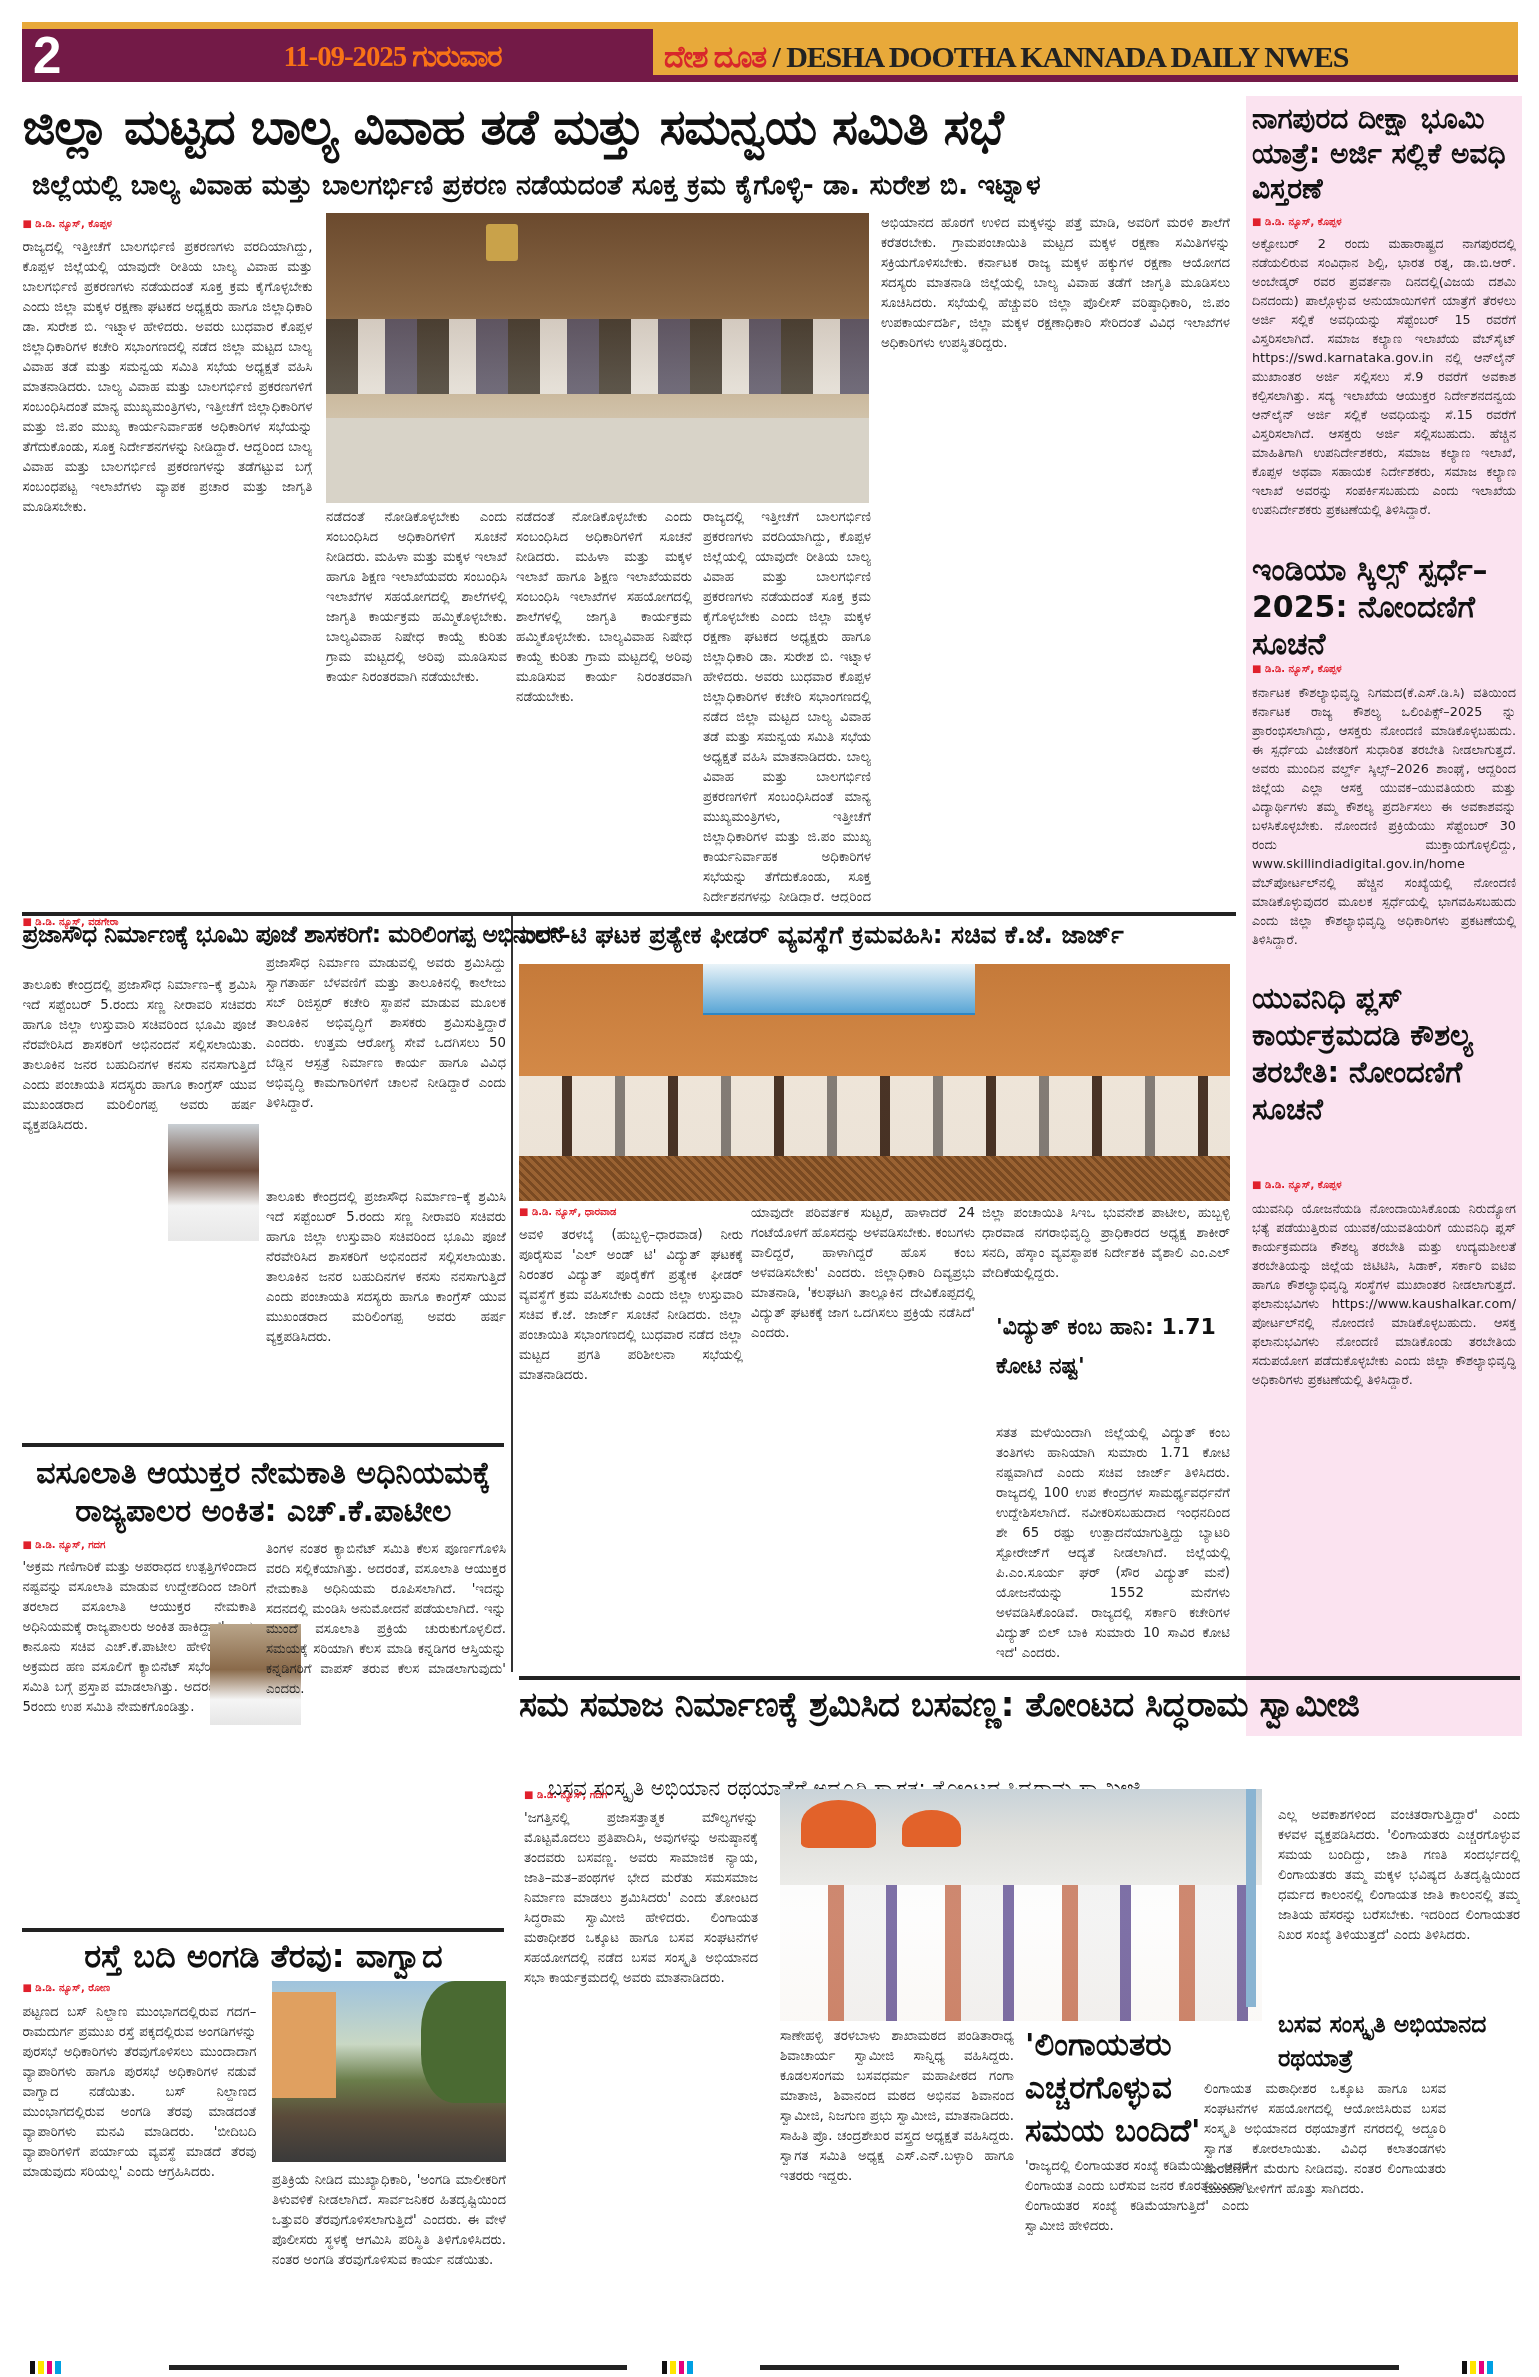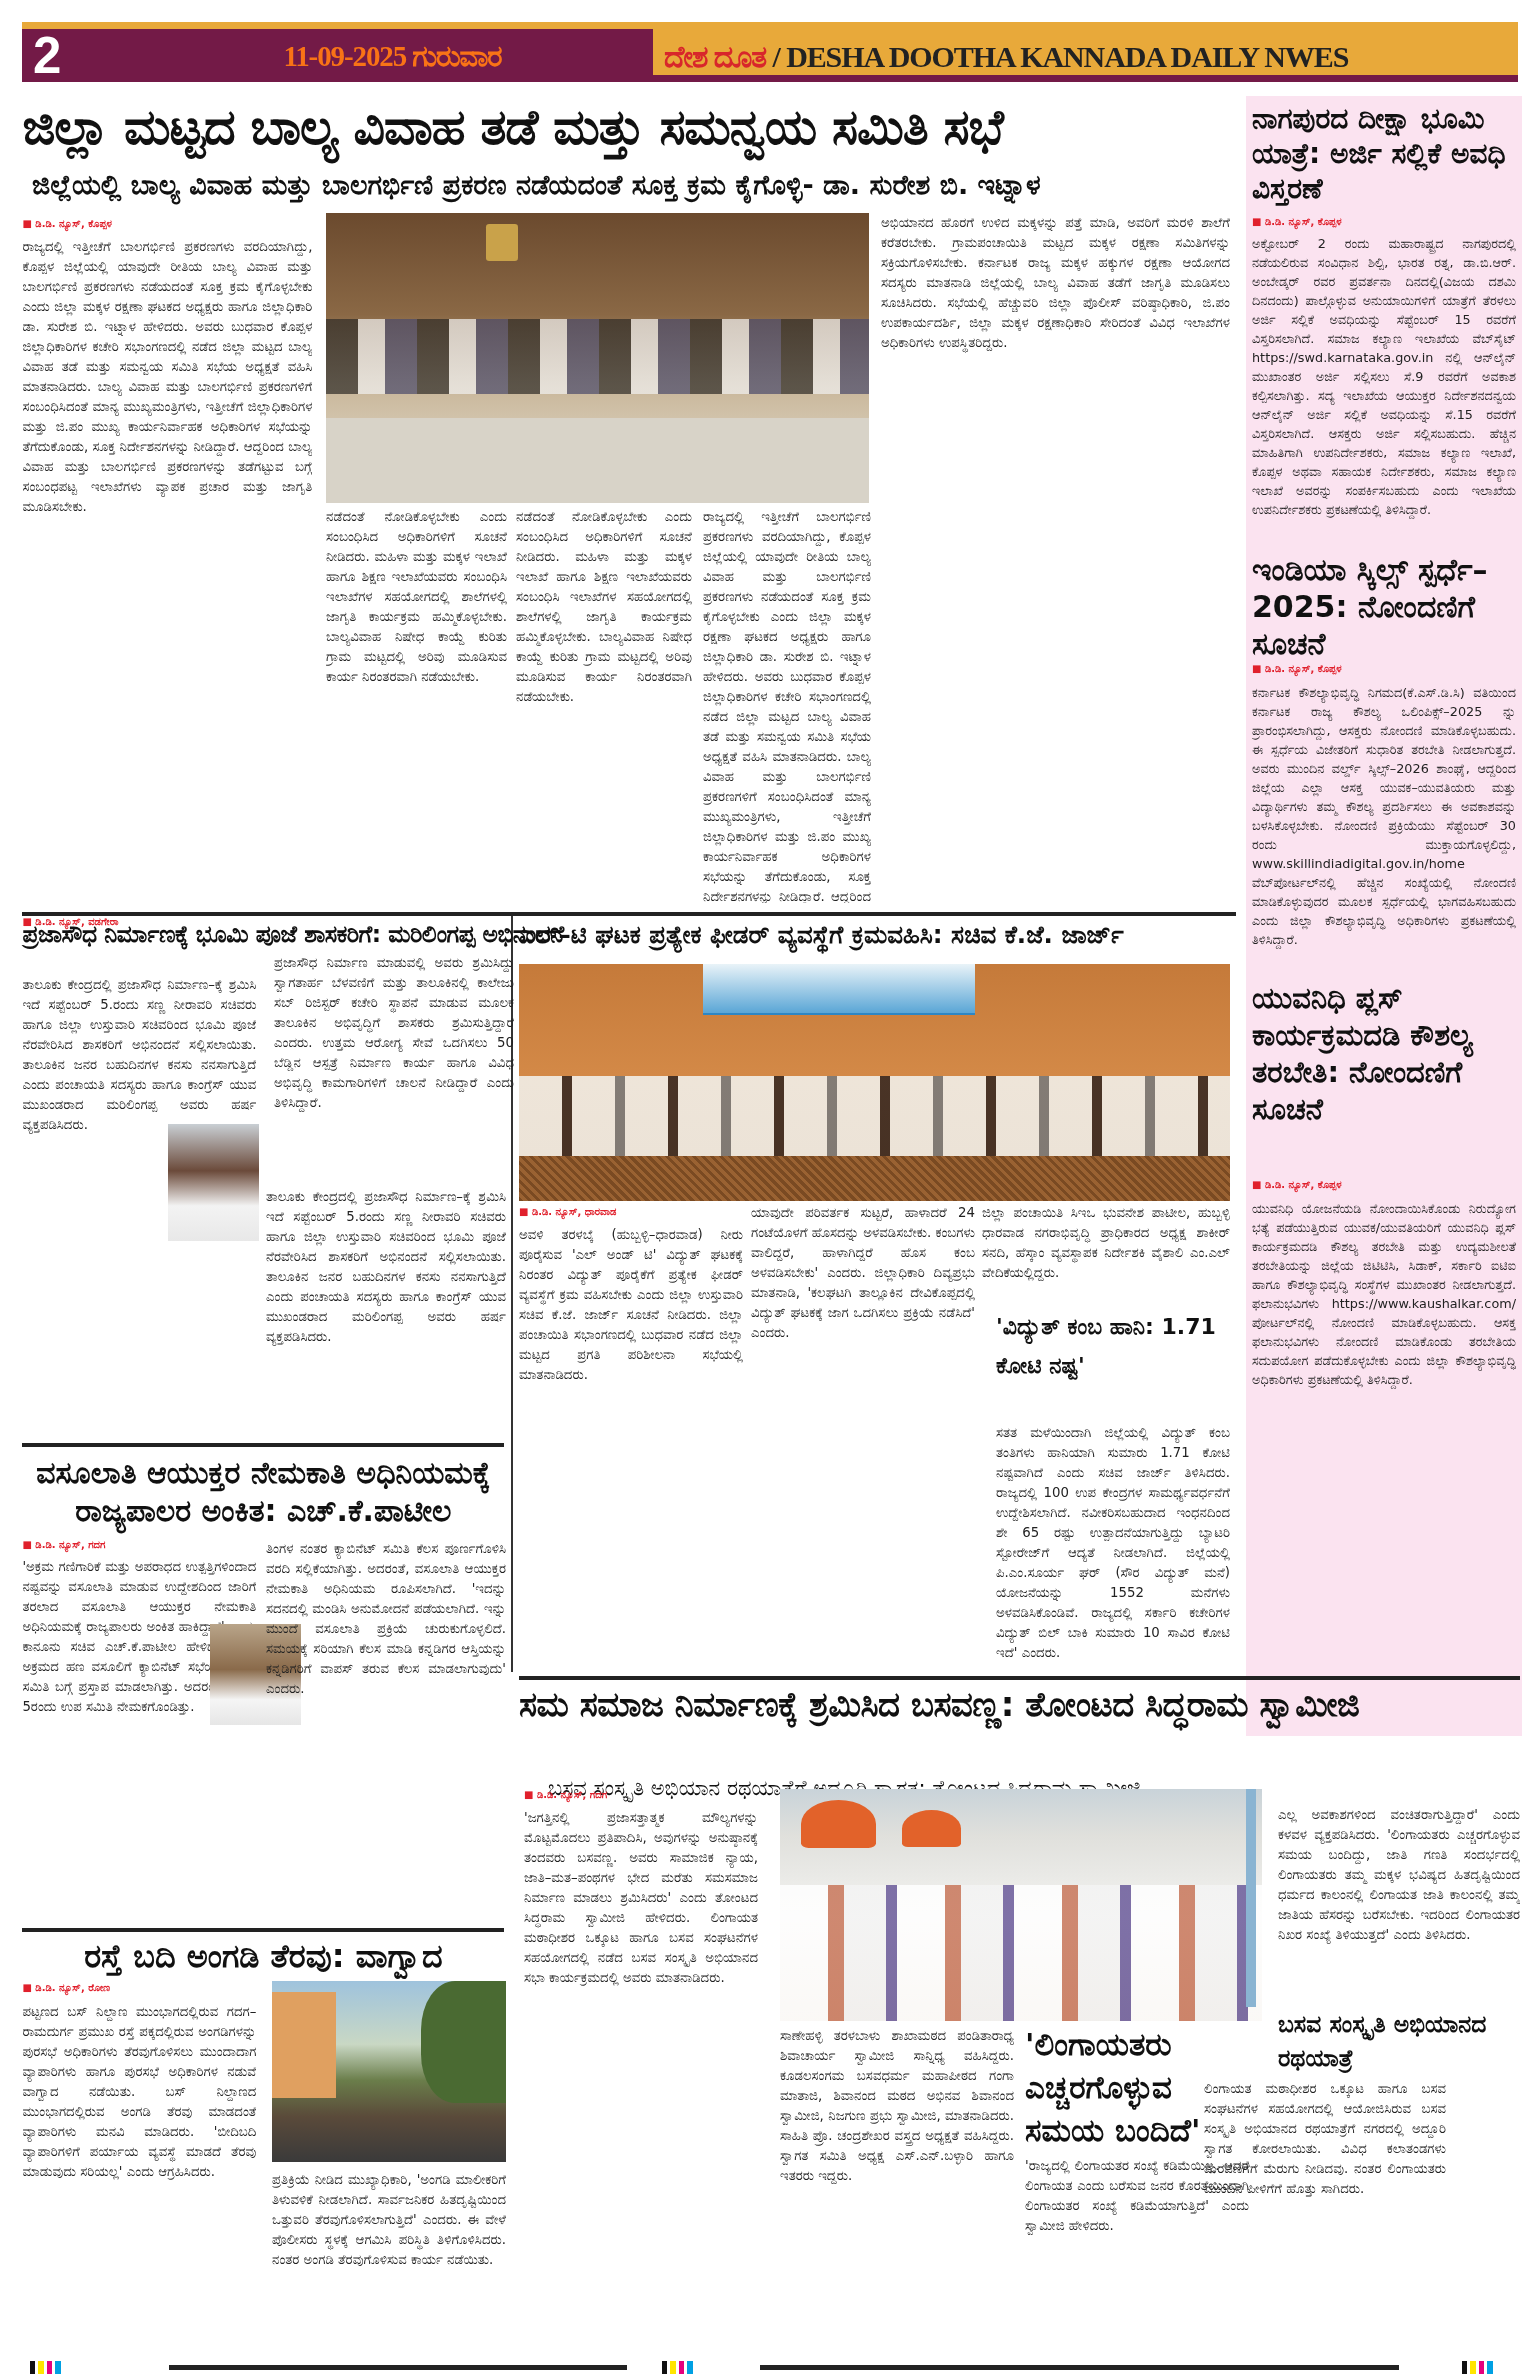--- a/index.html
+++ b/index.html
@@ -76,21 +76,21 @@
 <div class="abs hl" style="left:1252px;top:980px;width:264px;font-size:29px;line-height:37px;">ಯುವನಿಧಿ ಪ್ಲಸ್ ಕಾರ್ಯಕ್ರಮದಡಿ ಕೌಶಲ್ಯ ತರಬೇತಿ: ನೋಂದಣಿಗೆ ಸೂಚನೆ</div>
 <div class="abs byline" style="left:1252px;top:1179px;">ಡಿ.ಡಿ. ನ್ಯೂಸ್, ಕೊಪ್ಪಳ</div>
 <div class="abs body" style="left:1252px;top:1199px;width:264px;height:527px;font-size:12.8px;line-height:19px;">ಯುವನಿಧಿ ಯೋಜನೆಯಡಿ ನೋಂದಾಯಿಸಿಕೊಂಡು ನಿರುದ್ಯೋಗ ಭತ್ಯೆ ಪಡೆಯುತ್ತಿರುವ ಯುವಕ/ಯುವತಿಯರಿಗೆ ಯುವನಿಧಿ ಪ್ಲಸ್ ಕಾರ್ಯಕ್ರಮದಡಿ ಕೌಶಲ್ಯ ತರಬೇತಿ ಮತ್ತು ಉದ್ಯಮಶೀಲತೆ ತರಬೇತಿಯನ್ನು ಜಿಲ್ಲೆಯ ಜಿಟಿಟಿಸಿ, ಸಿಡಾಕ್, ಸರ್ಕಾರಿ ಐಟಿಐ ಹಾಗೂ ಕೌಶಲ್ಯಾಭಿವೃದ್ಧಿ ಸಂಸ್ಥೆಗಳ ಮುಖಾಂತರ ನೀಡಲಾಗುತ್ತದೆ. ಫಲಾನುಭವಿಗಳು https://www.kaushalkar.com/ ಪೋರ್ಟಲ್‌ನಲ್ಲಿ ನೋಂದಣಿ ಮಾಡಿಕೊಳ್ಳಬಹುದು. ಆಸಕ್ತ ಫಲಾನುಭವಿಗಳು ನೋಂದಣಿ ಮಾಡಿಕೊಂಡು ತರಬೇತಿಯ ಸದುಪಯೋಗ ಪಡೆದುಕೊಳ್ಳಬೇಕು ಎಂದು ಜಿಲ್ಲಾ ಕೌಶಲ್ಯಾಭಿವೃದ್ಧಿ ಅಧಿಕಾರಿಗಳು ಪ್ರಕಟಣೆಯಲ್ಲಿ ತಿಳಿಸಿದ್ದಾರೆ.</div>
 
 <div class="rule" style="left:22.4px;top:912px;width:1214px;"></div>
 <div class="vrule" style="left:511px;top:916px;height:756px;"></div>
 
 <div class="abs hl" style="left:22.4px;top:921px;width:485px;font-size:23.4px;white-space:nowrap;letter-spacing:-0.5px;">ಪ್ರಜಾಸೌಧ ನಿರ್ಮಾಣಕ್ಕೆ ಭೂಮಿ ಪೂಜೆ ಶಾಸಕರಿಗೆ: ಮರಿಲಿಂಗಪ್ಪ ಅಭಿನಂದನೆ</div>
 <div class="abs byline" style="left:22.4px;top:916px;">ಡಿ.ಡಿ. ನ್ಯೂಸ್, ವಡಗೇರಾ</div>
 <div class="abs body" style="left:22.4px;top:975px;width:234px;height:453px;">ತಾಲೂಕು ಕೇಂದ್ರದಲ್ಲಿ ಪ್ರಜಾಸೌಧ ನಿರ್ಮಾಣ–ಕ್ಕೆ ಶ್ರಮಿಸಿ ಇದೆ ಸಪ್ಟೆಂಬರ್ 5.ರಂದು ಸಣ್ಣ ನೀರಾವರಿ ಸಚಿವರು ಹಾಗೂ ಜಿಲ್ಲಾ ಉಸ್ತುವಾರಿ ಸಚಿವರಿಂದ ಭೂಮಿ ಪೂಜೆ ನೆರವೇರಿಸಿದ ಶಾಸಕರಿಗೆ ಅಭಿನಂದನೆ ಸಲ್ಲಿಸಲಾಯಿತು. ತಾಲೂಕಿನ ಜನರ ಬಹುದಿನಗಳ ಕನಸು ನನಸಾಗುತ್ತಿದೆ ಎಂದು ಪಂಚಾಯತಿ ಸದಸ್ಯರು ಹಾಗೂ ಕಾಂಗ್ರೆಸ್ ಯುವ ಮುಖಂಡರಾದ ಮರಿಲಿಂಗಪ್ಪ ಅವರು ಹರ್ಷ ವ್ಯಕ್ತಪಡಿಸಿದರು.</div>
-<div class="abs body" style="left:266px;top:953px;width:240px;height:229px;margin-left:8px;">ಪ್ರಜಾಸೌಧ ನಿರ್ಮಾಣ ಮಾಡುವಲ್ಲಿ ಅವರು ಶ್ರಮಿಸಿದ್ದು ಸ್ವಾಗತಾರ್ಹ ಬೆಳವಣಿಗೆ ಮತ್ತು ತಾಲೂಕಿನಲ್ಲಿ ಕಾಲೇಜು ಸಬ್ ರಿಜಿಸ್ಟರ್ ಕಚೇರಿ ಸ್ಥಾಪನೆ ಮಾಡುವ ಮೂಲಕ ತಾಲೂಕಿನ ಅಭಿವೃದ್ಧಿಗೆ ಶಾಸಕರು ಶ್ರಮಿಸುತ್ತಿದ್ದಾರೆ ಎಂದರು. ಉತ್ತಮ ಆರೋಗ್ಯ ಸೇವೆ ಒದಗಿಸಲು 50 ಬೆಡ್ಡಿನ ಆಸ್ಪತ್ರೆ ನಿರ್ಮಾಣ ಕಾರ್ಯ ಹಾಗೂ ವಿವಿಧ ಅಭಿವೃದ್ಧಿ ಕಾಮಗಾರಿಗಳಿಗೆ ಚಾಲನೆ ನೀಡಿದ್ದಾರೆ ಎಂದು ತಿಳಿಸಿದ್ದಾರೆ.</div>
+<div class="abs body" style="left:266px;top:953px;width:240px;height:229px;">ಪ್ರಜಾಸೌಧ ನಿರ್ಮಾಣ ಮಾಡುವಲ್ಲಿ ಅವರು ಶ್ರಮಿಸಿದ್ದು ಸ್ವಾಗತಾರ್ಹ ಬೆಳವಣಿಗೆ ಮತ್ತು ತಾಲೂಕಿನಲ್ಲಿ ಕಾಲೇಜು ಸಬ್ ರಿಜಿಸ್ಟರ್ ಕಚೇರಿ ಸ್ಥಾಪನೆ ಮಾಡುವ ಮೂಲಕ ತಾಲೂಕಿನ ಅಭಿವೃದ್ಧಿಗೆ ಶಾಸಕರು ಶ್ರಮಿಸುತ್ತಿದ್ದಾರೆ ಎಂದರು. ಉತ್ತಮ ಆರೋಗ್ಯ ಸೇವೆ ಒದಗಿಸಲು 50 ಬೆಡ್ಡಿನ ಆಸ್ಪತ್ರೆ ನಿರ್ಮಾಣ ಕಾರ್ಯ ಹಾಗೂ ವಿವಿಧ ಅಭಿವೃದ್ಧಿ ಕಾಮಗಾರಿಗಳಿಗೆ ಚಾಲನೆ ನೀಡಿದ್ದಾರೆ ಎಂದು ತಿಳಿಸಿದ್ದಾರೆ.</div>
 <div class="photo" style="left:168px;top:1124px;width:91px;height:117px;background:linear-gradient(180deg,#c9cfd4 0%,#6b4a3a 40%,#f3f3f3 70%,#e8e8e8 100%);"></div>
 <div class="abs body" style="left:266px;top:1187px;width:240px;height:240px;">ತಾಲೂಕು ಕೇಂದ್ರದಲ್ಲಿ ಪ್ರಜಾಸೌಧ ನಿರ್ಮಾಣ–ಕ್ಕೆ ಶ್ರಮಿಸಿ ಇದೆ ಸಪ್ಟೆಂಬರ್ 5.ರಂದು ಸಣ್ಣ ನೀರಾವರಿ ಸಚಿವರು ಹಾಗೂ ಜಿಲ್ಲಾ ಉಸ್ತುವಾರಿ ಸಚಿವರಿಂದ ಭೂಮಿ ಪೂಜೆ ನೆರವೇರಿಸಿದ ಶಾಸಕರಿಗೆ ಅಭಿನಂದನೆ ಸಲ್ಲಿಸಲಾಯಿತು. ತಾಲೂಕಿನ ಜನರ ಬಹುದಿನಗಳ ಕನಸು ನನಸಾಗುತ್ತಿದೆ ಎಂದು ಪಂಚಾಯತಿ ಸದಸ್ಯರು ಹಾಗೂ ಕಾಂಗ್ರೆಸ್ ಯುವ ಮುಖಂಡರಾದ ಮರಿಲಿಂಗಪ್ಪ ಅವರು ಹರ್ಷ ವ್ಯಕ್ತಪಡಿಸಿದರು.</div>
 
 <div class="abs hl" style="left:519px;top:921px;width:714px;font-size:24.5px;white-space:nowrap;">ಎಲ್–ಟಿ ಘಟಕ ಪ್ರತ್ಯೇಕ ಫೀಡರ್ ವ್ಯವಸ್ಥೆಗೆ ಕ್ರಮವಹಿಸಿ: ಸಚಿವ ಕೆ.ಜೆ. ಜಾರ್ಜ್</div>
 <div class="photo" style="left:519px;top:964px;width:711px;height:237px;background:linear-gradient(180deg,#c57a3a 0%,#d48a48 50%,#b06a2a 100%);">
   <div style="position:absolute;left:184px;top:0;width:272px;height:51px;background:linear-gradient(180deg,#e9f3f8,#5aa6d6);border-bottom:2.1px solid #2d86c4;"></div>
   <div style="position:absolute;left:0;top:112px;width:100%;height:80px;background:repeating-linear-gradient(90deg,#f1efe9 0 43px,#3a2a22 43px 53px,#f1efe9 53px 96px,#7a7a7a 96px 106px);opacity:.9;"></div>
   <div style="position:absolute;left:0;bottom:0;width:100%;height:45px;background:repeating-linear-gradient(45deg,#7a4a22 0 3.2px,#9a6232 3.2px 6.4px);"></div>
 </div>
 <div class="abs byline" style="left:519px;top:1206px;">ಡಿ.ಡಿ. ನ್ಯೂಸ್, ಧಾರವಾಡ</div>

